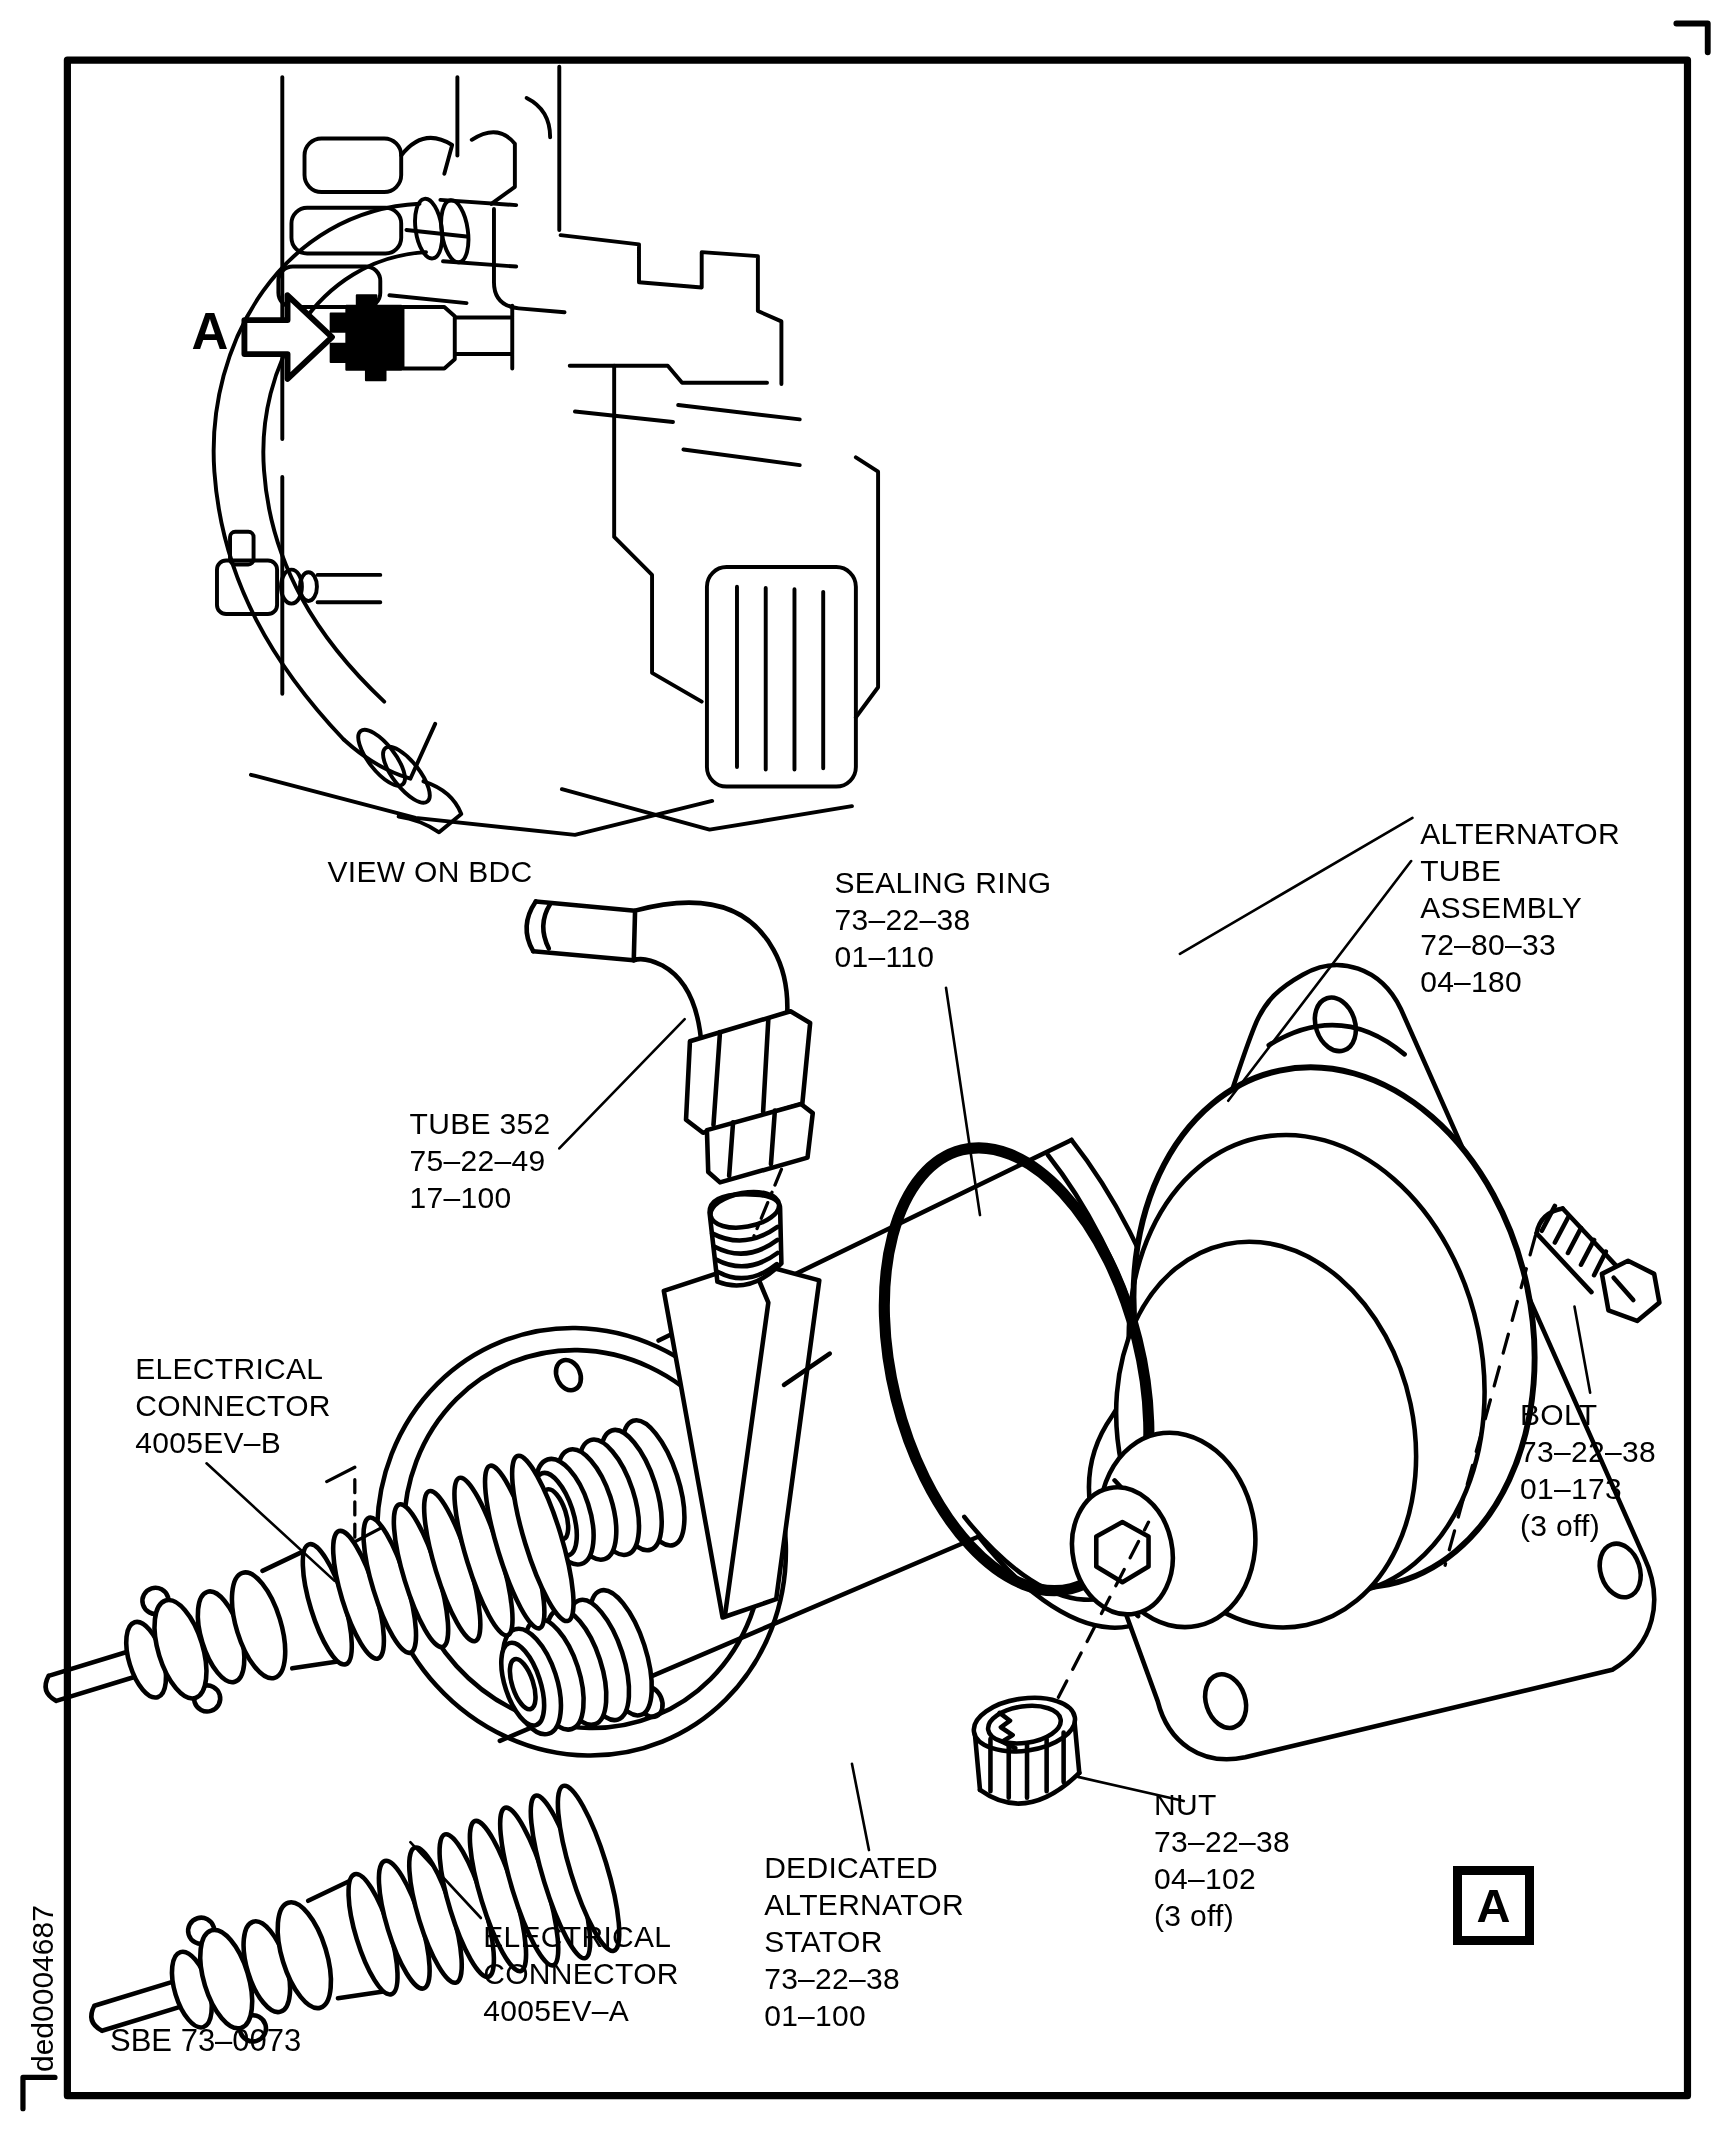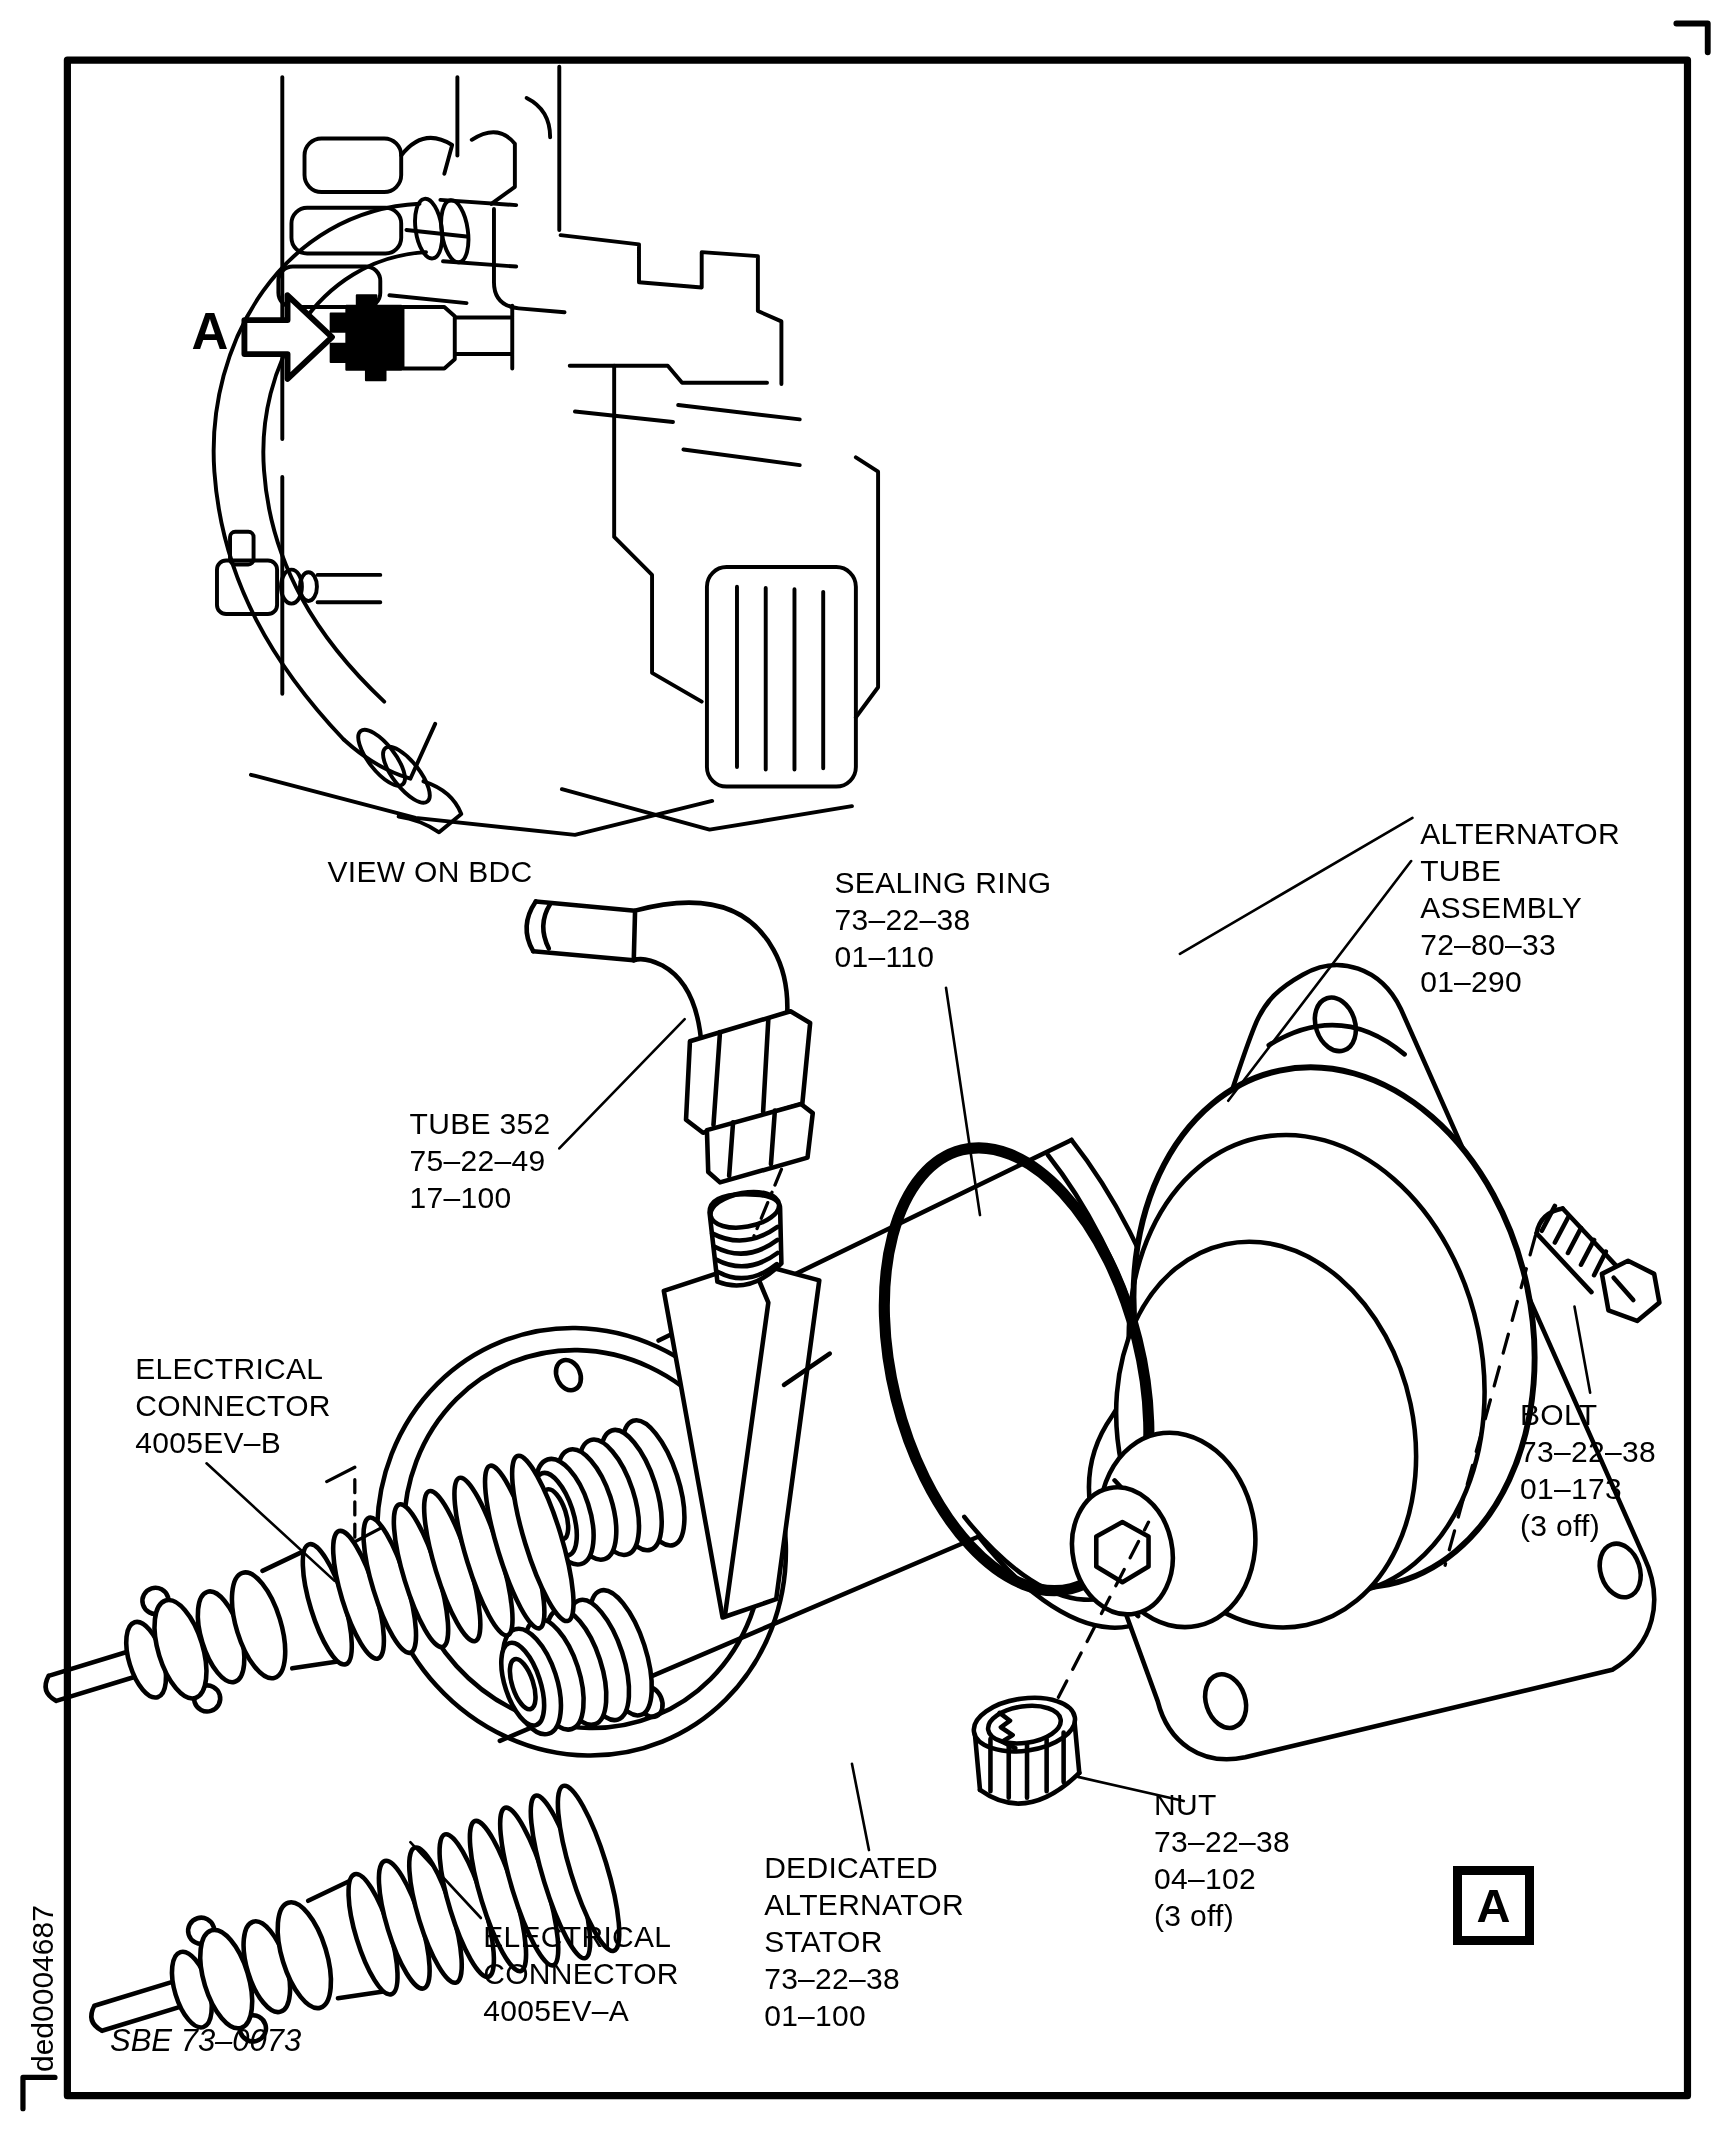--- a/index.html
+++ b/index.html
@@ -1,20 +1,20 @@
 <!DOCTYPE html>
 <html style="font-size:10.5px"><head>
 <meta charset="utf-8">
 <style>
   html,body{margin:0;padding:0;background:#ffffff;}
   body{width:1732px;height:2129px;position:relative;font-family:"Liberation Sans",sans-serif;color:#000;}
   #stage{position:absolute;inset:0;}
   svg{position:absolute;left:0;top:0;}
   .lbl{position:absolute;transform:translateX(-50%);text-align:left;font-size:30px;line-height:37px;letter-spacing:0.3px;white-space:nowrap;}
-  .txt{position:absolute;font-size:31px;white-space:nowrap;font-style:italic;}
+  .txt{position:absolute;font-size:31px;white-space:nowrap;}
   .marker-letter{position:absolute;transform:translateX(-50%);font-size:51px;font-weight:bold;white-space:nowrap;}
   .detail-box{position:absolute;left:1453px;top:1866px;width:63px;height:61px;border:9.1px solid #000;
               display:flex;align-items:center;justify-content:center;font-size:47px;font-weight:bold;}
   .doc-id{position:absolute;left:26px;top:2072px;font-size:30px;transform:rotate(-90deg);transform-origin:0 0;white-space:nowrap;}
 </style>
 </head>
 <body>
 
 <div id="stage">
 
@@ -231,21 +231,21 @@
   <div>SEALING RING</div>
   <div>73–22–38</div>
   <div>01–110</div>
 </div>
 
 <div class="lbl" style="left:1520px;top:815px">
   <div>ALTERNATOR</div>
   <div>TUBE</div>
   <div>ASSEMBLY</div>
   <div>72–80–33</div>
-  <div>01–290</div>
+  <div>04–180</div>
 </div>
 
 <div class="lbl" style="left:480px;top:1105px">
   <div>TUBE 352</div>
   <div>75–22–49</div>
   <div>17–100</div>
 </div>
 
 <div class="lbl" style="left:233px;top:1350px">
   <div>ELECTRICAL</div>

